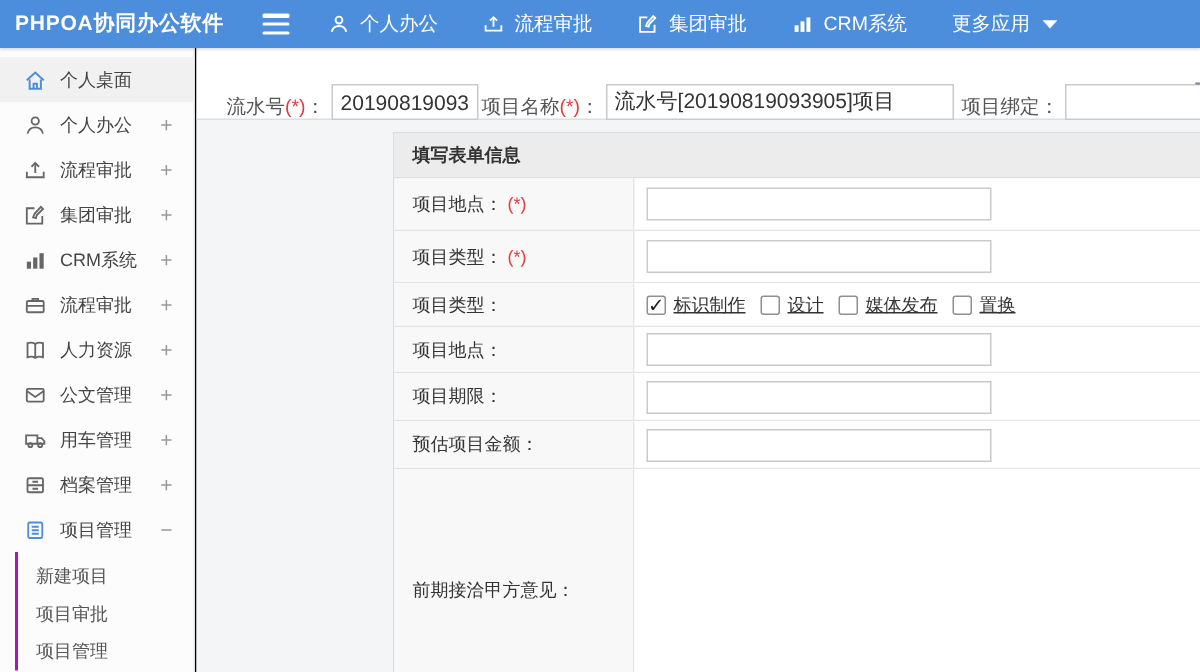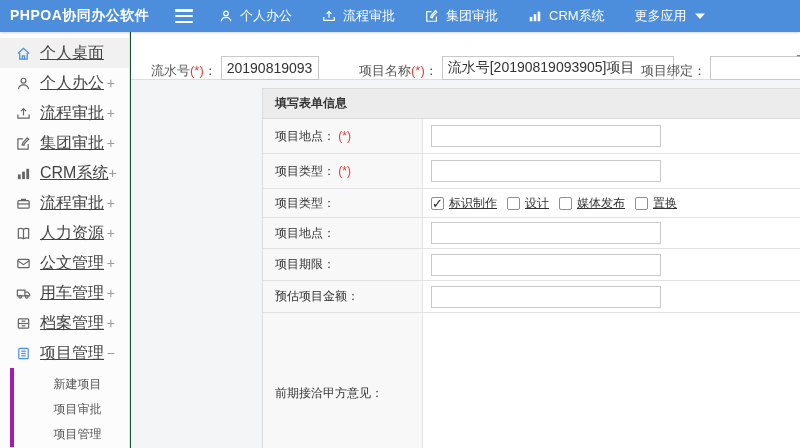--- a/index.html
+++ b/index.html
@@ -1,39 +1,39 @@
 <!DOCTYPE html>
 <html><head>
 <meta charset="utf-8">
 <style>
   * { margin:0; padding:0; box-sizing:border-box; }
   html,body { width:800px; height:448px; overflow:hidden;
     font-family:"Liberation Sans","DejaVu Sans",sans-serif; font-size:12px; color:#333; background:#fff; }
-  .stage { position:relative; width:800px; height:448px; overflow:hidden; background:#14532d; }
+  .stage { position:relative; width:800px; height:448px; overflow:hidden; background:#000000; }
 
   
   .topbar { position:absolute; left:0; top:0; width:800px; height:32px; background:#4c8edb;
     display:flex; align-items:center; color:#fff; box-shadow:0 1px 2px rgba(0,0,0,.15); z-index:10; }
   .brand { width:175px; padding-left:10px; font-size:14px; font-weight:bold; letter-spacing:.5px; white-space:nowrap; }
   .menu-btn { width:18px; height:14px; display:flex; flex-direction:column; justify-content:space-between; cursor:pointer; margin-right:26px; }
   .menu-btn i { display:block; height:2.5px; background:#fff; border-radius:1px; }
   .nav { display:flex; align-items:center; }
   .nav-item { display:flex; align-items:center; margin-right:30px; font-size:13px; cursor:pointer; white-space:nowrap; }
   .nav-item svg { margin-right:7px; }
   .caret { margin-left:8px; }
 
   
   .sidebar { position:absolute; left:0; top:32px; width:130px; height:416px; background:#fcfcfc;
     border-right:1px solid #e4e4e4; padding-top:6px; }
   .sb-item { height:30px; display:flex; align-items:center; padding:0 14px 0 16px; cursor:pointer; color:#444; }
   .sb-item.active { background:#f1f1f1; }
   .sb-item svg { margin-right:9px; flex:0 0 auto; }
-  .sb-label { flex:1; font-size:16px; white-space:nowrap;text-decoration:underline; }
+  .sb-label { flex:1; font-size:12px; white-space:nowrap; }
   .sb-toggle { color:#9a9a9a; font-size:14px; line-height:1; }
-  .sb-sub { margin-left:10px; border-left:4px solid #a21caf; padding:4px 0 0 0;text-align:center; }
+  .sb-sub { margin-left:10px; border-left:2px solid #a21caf; padding:4px 0 0 0; }
   .sb-sub-item { height:25px; line-height:25px; padding-left:12px; color:#555; font-size:12px; cursor:pointer; white-space:nowrap; }
 
   
   .content { position:absolute; left:131px; top:32px; width:669px; height:416px; background:#f4f5f7; }
 
   .hstrip { position:absolute; left:0; top:0; width:669px; height:48px; background:#fff;
     border-bottom:1px solid #dedede; }
   .hs-field { position:absolute; top:0; height:48px; display:flex; align-items:flex-end; }
   .hs-label { font-size:13px; color:#555; white-space:nowrap; }
   .req { color:#e03e3e; }
@@ -222,21 +222,21 @@
     </div>
   </div>
 
   <div class="content">
 
     <div class="hstrip">
       <div class="hs-field" style="left:20px;">
         <span class="hs-label"><span>流水号</span><span class="req">(*)</span><span>：</span></span>
         <input class="hs-input" style="width: 98px; margin-left: 4px;" readonly="" value="20190819093905">
       </div>
-      <div class="hs-field" style="left:190px;margin-left:38px;">
+      <div class="hs-field" style="left:190px;">
         <span class="hs-label"><span>项目名称</span><span class="req">(*)</span><span>：</span></span>
         <input class="hs-input" style="width: 232px; margin-left: 4px;" value="流水号[20190819093905]项目">
       </div>
       <div class="hs-field" style="left:510px;">
         <span class="hs-label"><span>项目绑定</span><span>：</span></span>
         <input class="hs-input" style="width: 94px; margin-left: 4px;" value="">
       </div>
       <span class="plus-btn">+</span>
     </div>
 

